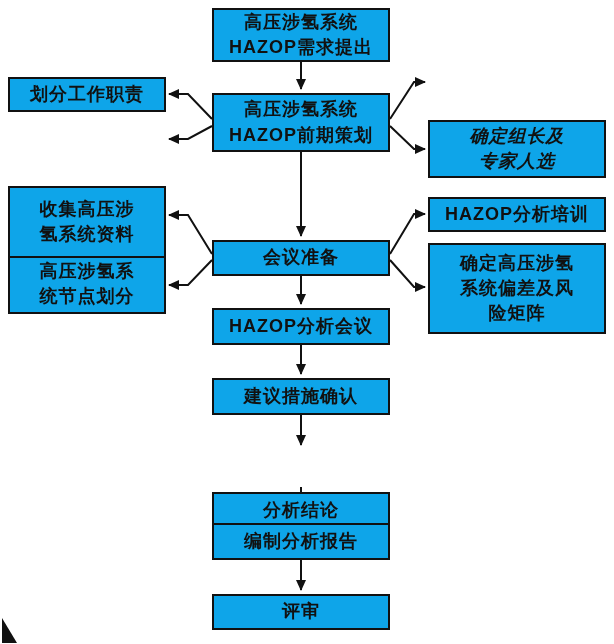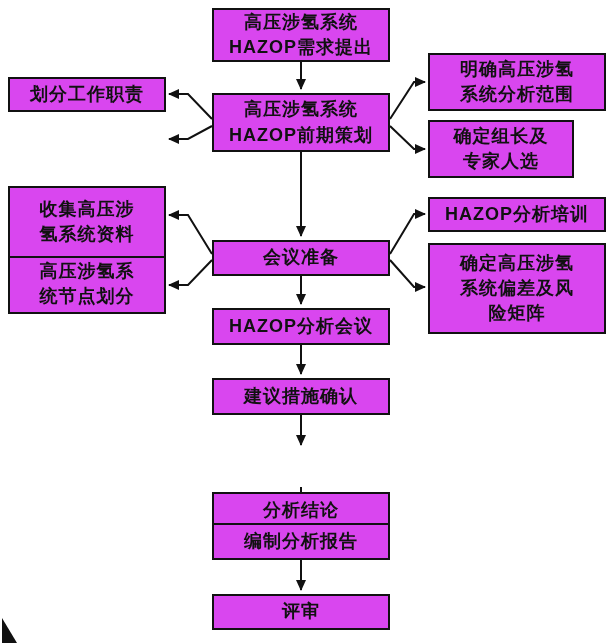--- a/index.html
+++ b/index.html
@@ -18,21 +18,21 @@
   .arrows {
     position: absolute;
     left: 0;
     top: 0;
     width: 614px;
     height: 644px;
   }
   .box {
     position: absolute;
     box-sizing: border-box;
-    background: #d946ef;
+    background: #0ea5e9;
     border: 2px solid #111111;
     color: #111111;
     display: flex;
     align-items: center;
     justify-content: center;
     text-align: center;
     font-weight: 700;
     font-size: 18px;
     letter-spacing: 1px;
     line-height: 1.4;
@@ -86,22 +86,20 @@
   <div class="box" style="left:212px; top:449px; width:178px; height:38px;margin-top:43px;">分析结论</div>
   <div class="box" style="left:212px; top:523px; width:178px; height:37px;">编制分析报告</div>
   <div class="box" style="left:212px; top:594px; width:178px; height:36px;">评审</div>
 
   <div class="box" style="left:8px; top:77px;  width:158px; height:35px;">划分工作职责</div>
   <div class="box" style="left:8px; top:186px; width:158px; height:72px;">收集高压涉
 氢系统资料</div>
   <div class="box" style="left:8px; top:256px; width:158px; height:58px;font-family:Liberation Mono, monospace;">高压涉氢系
 统节点划分</div>
 
-  <div class="box" style="left:428px; top:53px;  width:178px; height:58px;">明确高压涉氢
-系统分析范围</div>
-  <div class="box" style="left:428px; top:120px; width:146px; height:58px;">确定组长及
+  <div class="box" style="left:428px; top:120px; width:178px; height:58px;font-style:italic;">确定组长及
 专家人选</div>
   <div class="box" style="left:428px; top:197px; width:178px; height:35px;text-align:center;">HAZOP分析培训</div>
   <div class="box" style="left:428px; top:243px; width:178px; height:91px;">确定高压涉氢
 系统偏差及风
 险矩阵</div>
 
 </div>
 
 </body></html>

